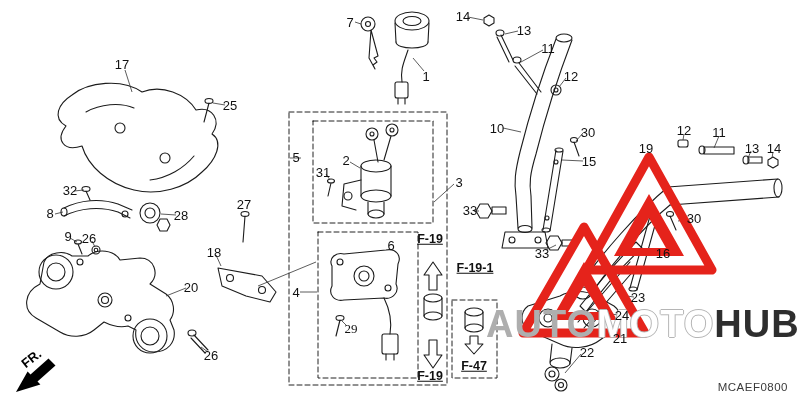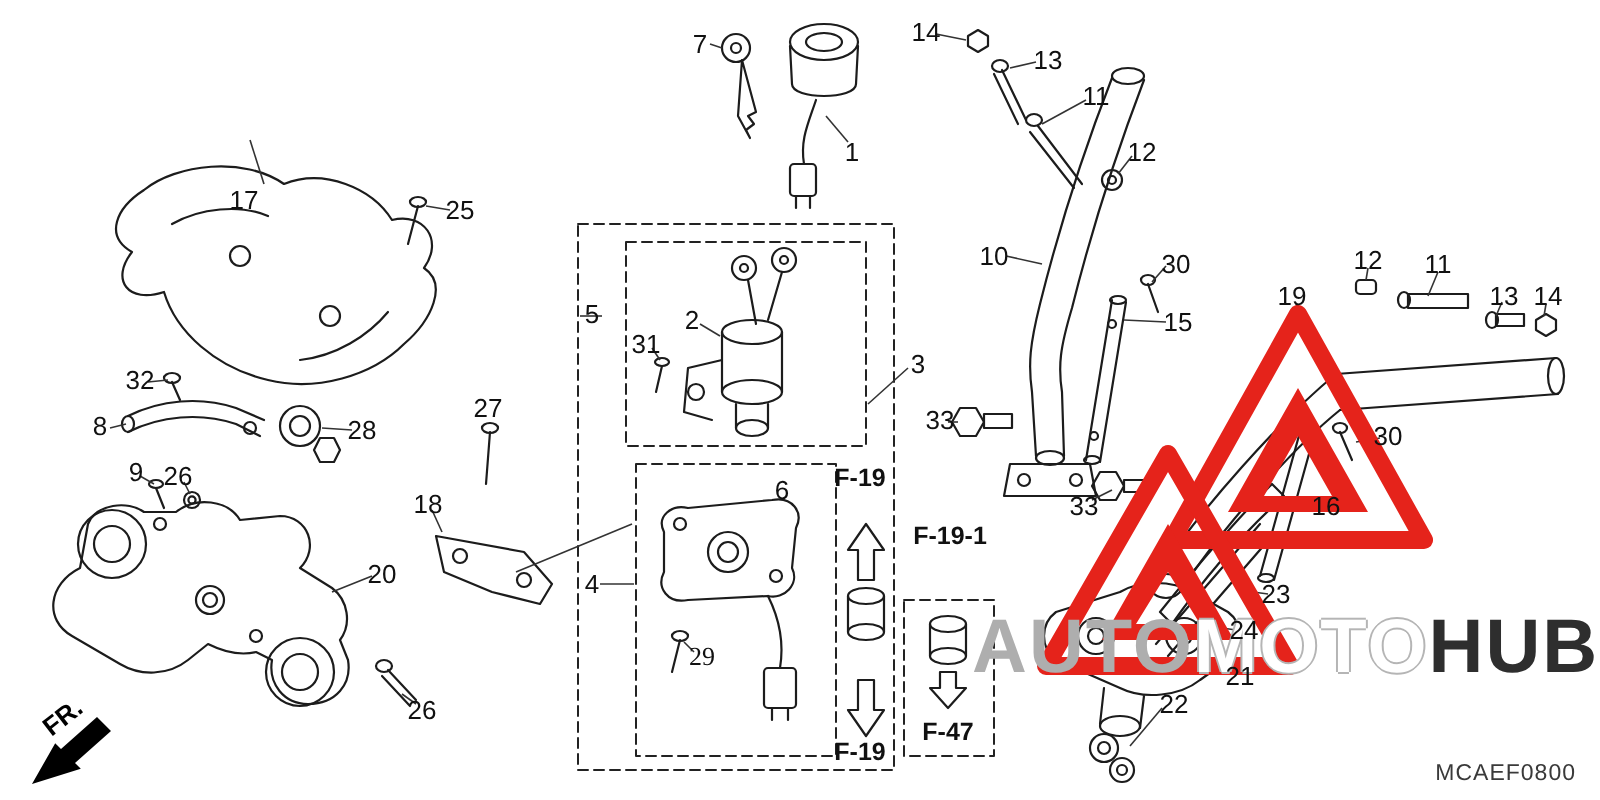--- a/index.html
+++ b/index.html
@@ -5,21 +5,21 @@
   html,body { margin:0; padding:0; background:#ffffff; }
   .stage {
     position:relative; width:800px; height:400px; background:#ffffff;
     overflow:hidden; font-family:"Liberation Sans", sans-serif;
   }
   .stage svg { position:absolute; left:0; top:0; }
   .callout {
     position:absolute; transform:translate(-50%,-50%);
     font-size:13px; color:#111; z-index:5; line-height:1; white-space:nowrap;
   }
-  .ref-label { font-weight:bold; font-size:12.5px; }
+  .ref-label { font-weight:bold; font-size:12.5px;text-decoration:underline; }
   .watermark {
     position:absolute; left:486px; top:303px; z-index:4;
     font-size:38px; font-weight:bold; letter-spacing:1px; white-space:nowrap;
   }
   .wm-auto { color:#aeaeae; }
   .wm-moto { color:#ffffff; text-shadow:1px 0 #b5b5b5,-1px 0 #b5b5b5,0 1px #b5b5b5,0 -1px #b5b5b5; }
   .wm-hub  { color:#2e2e2e; }
   .diagram-code {
     position:absolute; right:12px; bottom:7px; z-index:5;
     font-size:11.5px; color:#3a3a3a; letter-spacing:.5px;text-align:right;
@@ -282,21 +282,21 @@
     <span class="wm-auto">AUTO</span><span class="wm-moto">MOTO</span><span class="wm-hub">HUB</span>
   </div>
 
   <div id="callout-layer">
       <div class="callout" style="left: 350px; top: 22px;">7</div>
       <div class="callout" style="left: 463px; top: 16px;">14</div>
       <div class="callout" style="left: 524px; top: 30px;">13</div>
       <div class="callout" style="left: 548px; top: 48px;">11</div>
       <div class="callout" style="left: 571px; top: 76px;">12</div>
       <div class="callout" style="left: 426px; top: 76px;">1</div>
-      <div class="callout" style="left: 122px; top: 64px; margin-top: 36px;">17</div>
+      <div class="callout" style="left: 122px; top: 64px;">17</div>
       <div class="callout" style="left: 230px; top: 105px;">25</div>
       <div class="callout" style="left: 497px; top: 128px; text-align: center;">10</div>
       <div class="callout" style="left: 588px; top: 132px;">30</div>
       <div class="callout" style="left: 589px; top: 161px;">15</div>
       <div class="callout" style="left: 684px; top: 130px;">12</div>
       <div class="callout" style="left: 719px; top: 132px;">11</div>
       <div class="callout" style="left: 752px; top: 148px;">13</div>
       <div class="callout" style="left: 774px; top: 148px;">14</div>
       <div class="callout" style="left: 646px; top: 148px;">19</div>
       <div class="callout" style="left: 296px; top: 157px;">5</div>

